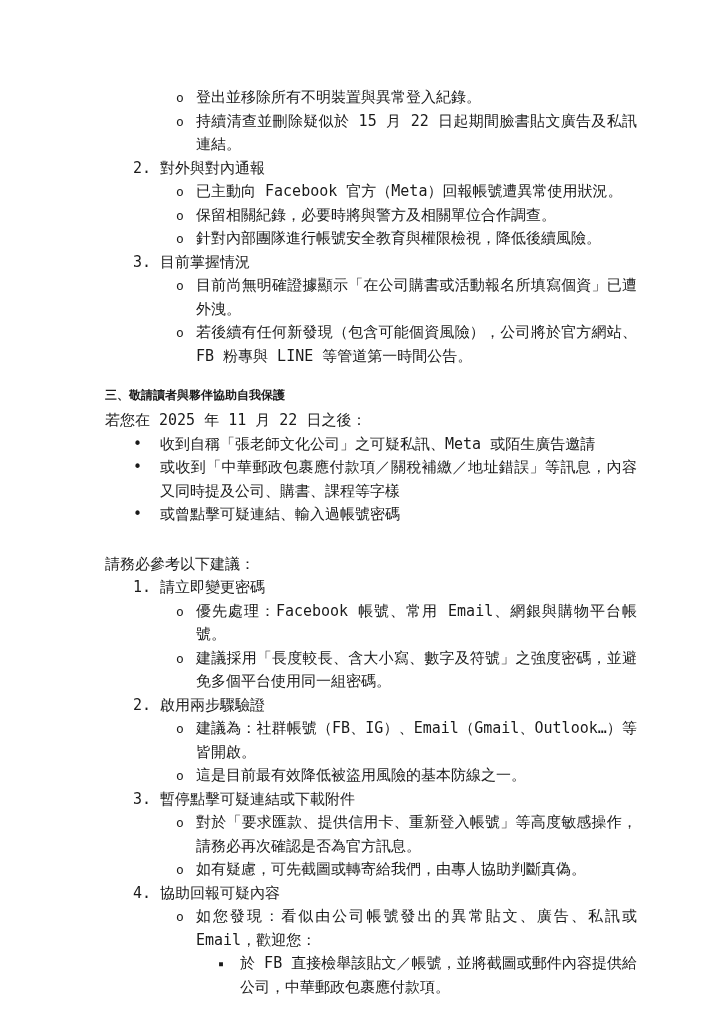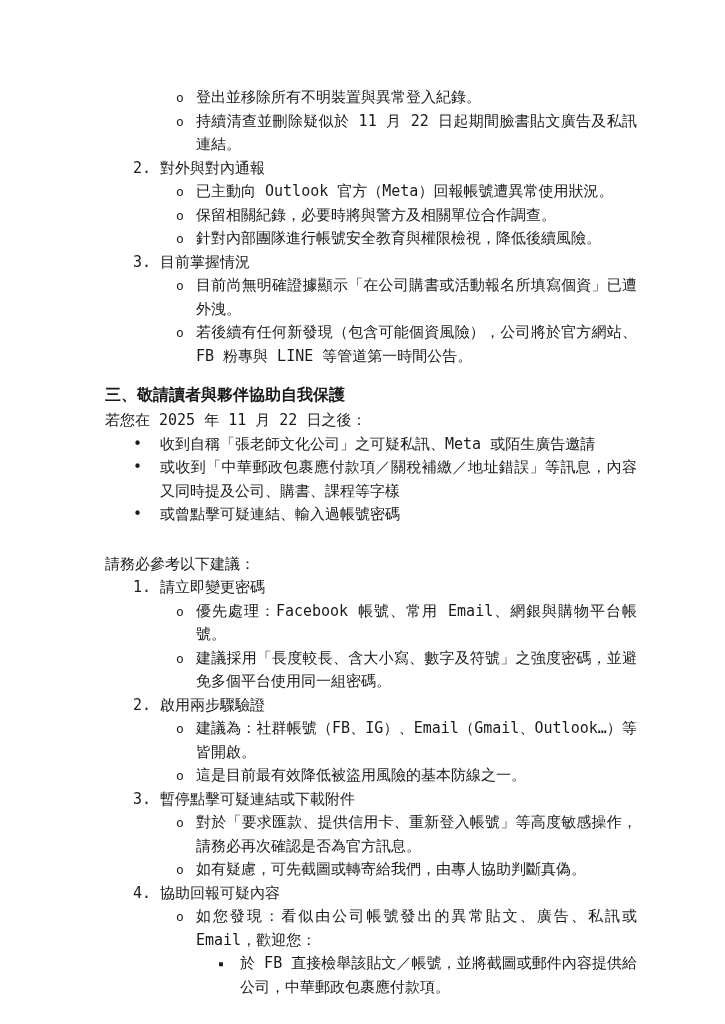--- a/index.html
+++ b/index.html
@@ -42,48 +42,48 @@
   
   .lvl2 { padding-left: 71px; }
   .lvl2 .mk { width: 20px; font-size: 13px; line-height: 23.5px; }
   
   .lvl3 { padding-left: 113px; }
   .lvl3 .mk { width: 22px; font-size: 10px; line-height: 23.5px; }
   .bold { font-weight: 400; }
   .plain { line-height: 23.5px; }
   .section-heading {
     font-weight: 700;
-    font-size: 16px;
+    font-size: 12px;
     line-height: 24px;
     margin-top: 15px;
     margin-bottom: 2px;
   }
   .block-gap { height: 26px; }
 </style>
 </head>
 <body>
 
 <div class="page">
 
   <div class="row lvl2">
     <span class="mk">o</span>
     <span class="txt">登出並移除所有不明裝置與異常登入紀錄。</span>
   </div>
   <div class="row lvl2">
     <span class="mk">o</span>
-    <span class="txt">持續清查並刪除疑似於 11 月 22 日起期間臉書貼文廣告及私訊連結。</span>
+    <span class="txt">持續清查並刪除疑似於 15 月 22 日起期間臉書貼文廣告及私訊連結。</span>
   </div>
 
   <div class="row lvl1">
     <span class="mk">2.</span>
     <span class="txt bold">對外與對內通報</span>
   </div>
   <div class="row lvl2">
     <span class="mk">o</span>
-    <span class="txt">已主動向 Outlook 官方（Meta）回報帳號遭異常使用狀況。</span>
+    <span class="txt">已主動向 Facebook 官方（Meta）回報帳號遭異常使用狀況。</span>
   </div>
   <div class="row lvl2">
     <span class="mk">o</span>
     <span class="txt">保留相關紀錄，必要時將與警方及相關單位合作調查。</span>
   </div>
   <div class="row lvl2">
     <span class="mk">o</span>
     <span class="txt">針對內部團隊進行帳號安全教育與權限檢視，降低後續風險。</span>
   </div>
 

